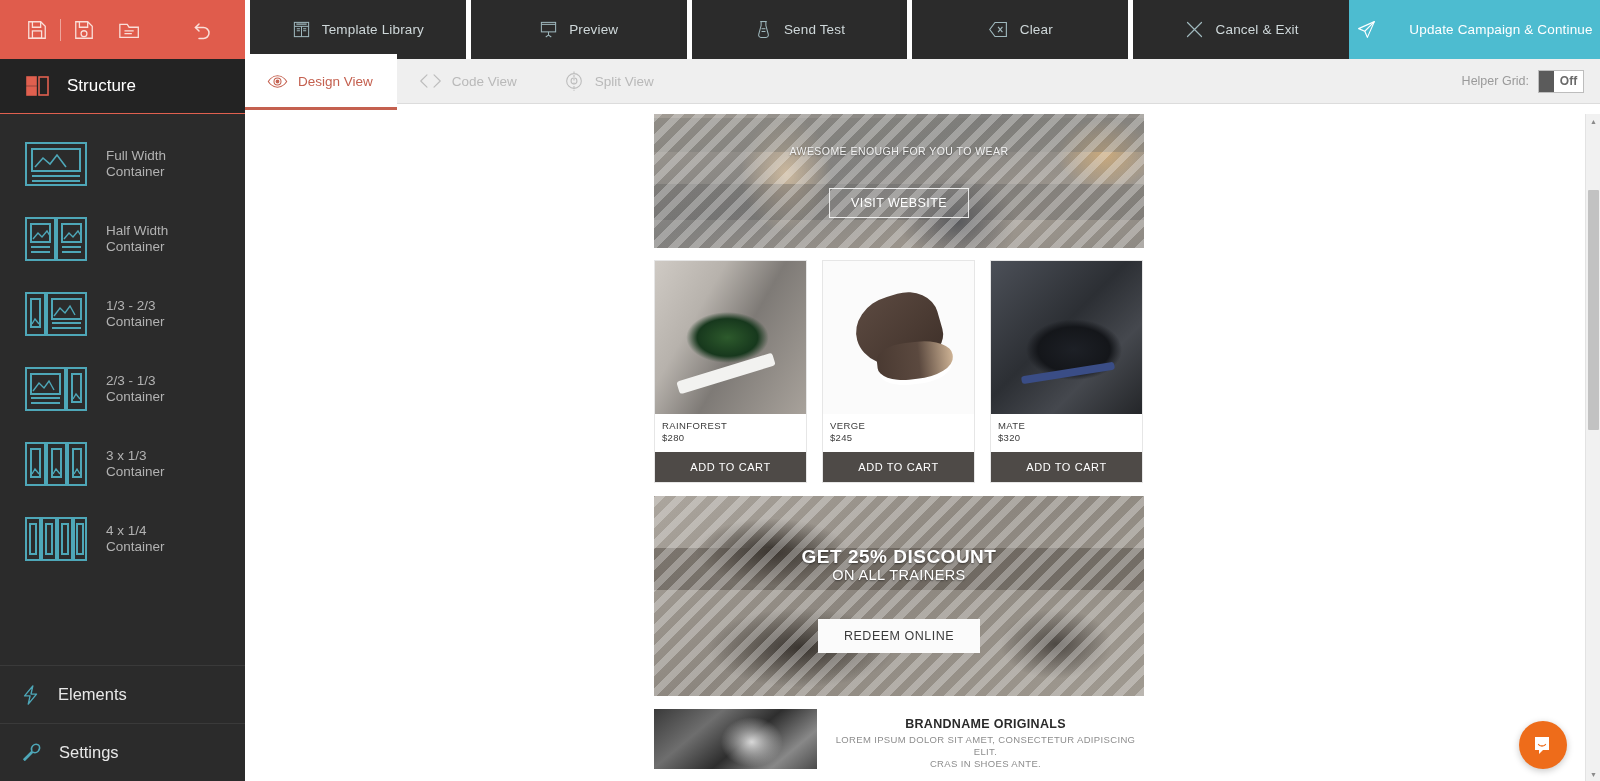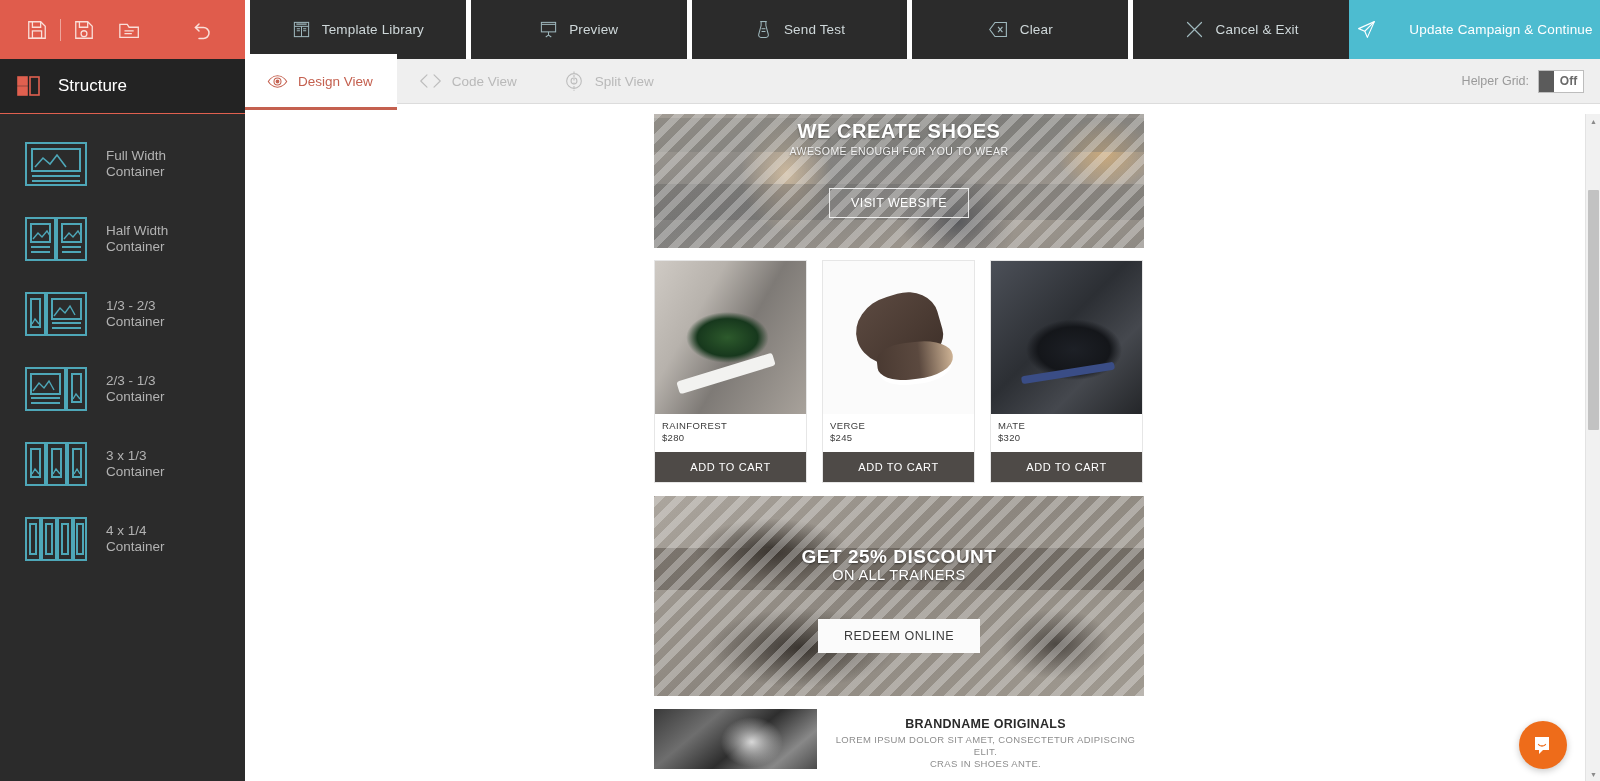--- a/index.html
+++ b/index.html
@@ -66,21 +66,21 @@
   }
   .toggle .knob { width:15px; height:21px; background:#5b5b5b; }
   .toggle .t-lbl { flex:1; text-align:center; font-size:12px; font-weight:bold; color:#6a6a6a; }
 
   
   .sidebar {
     position:absolute; left:0; top:59px; width:245px; height:722px;
     background:#2b2b2b;
   }
   .sb-header {
-    height:55px; display:flex; align-items:center; gap:16px; padding-left:16px;
+    height:55px; display:flex; align-items:center; gap:16px; padding-left:25px;
     border-bottom:1px solid #e0604f; background:#232323;
   }
   .sb-header .title { color:#ffffff; font-size:17px; }
   .sb-list { padding-top:12px; }
   .sb-item {
     display:flex; align-items:center; gap:18px; padding:10px 0 10px 24px;
     cursor:pointer; height:75px;
   }
   .sb-item .lbl { color:#b2b2b2; font-size:13.5px; line-height:15.5px; }
   .sb-bottom { position:absolute; left:0; bottom:0; width:245px; }
@@ -518,31 +518,48 @@
             <rect x="53" y="8" width="6" height="30"></rect>
         </svg>
       </span>
       <span class="lbl">
         <span>4 x 1/4</span><br>
         <span>Container</span>
       </span>
     </div>
   </div>
 
+  <div class="sb-bottom">
+    <div class="sb-b-item">
+      <span>
+        <svg width="22" height="24" viewBox="0 0 24 24" fill="none" stroke="#4ea7b8" stroke-width="1.5" stroke-linejoin="round">
+          <path d="M14 2L5 13h6l-2 9 9-11h-6z"></path>
+        </svg>
+      </span>
+      <span class="lbl">Elements</span>
+    </div>
+    <div class="sb-b-item">
+      <span>
+        <svg width="23" height="24" viewBox="0 0 24 24" fill="none" stroke="#4ea7b8" stroke-width="1.5" stroke-linejoin="round">
+          <path d="M20 4.5a5 5 0 0 1-6.7 6.6L5 19.5 4 18.5l8.4-8.3A5 5 0 0 1 19 3.5z"></path>
+        </svg>
+      </span>
+      <span class="lbl">Settings</span>
+    </div>
+  </div>
 </div>
 
 <div class="canvas">
   <div class="email">
 
     <div class="hero">
       <div class="hero-photo"></div>
       <div class="hero-band"></div>
       <div class="hero-band2"></div>
       <div class="stripes"></div>
-      <div class="hero-title">WE CREATE SHOES</div>
       <div class="hero-sub">AWESOME ENOUGH FOR YOU TO WEAR</div>
       <div class="hero-btn">VISIT WEBSITE</div>
     </div>
 
     <div class="gap"></div>
 
     <div class="products">
 
       <div class="p-card">
         <div class="p-img p-img-1"></div>

